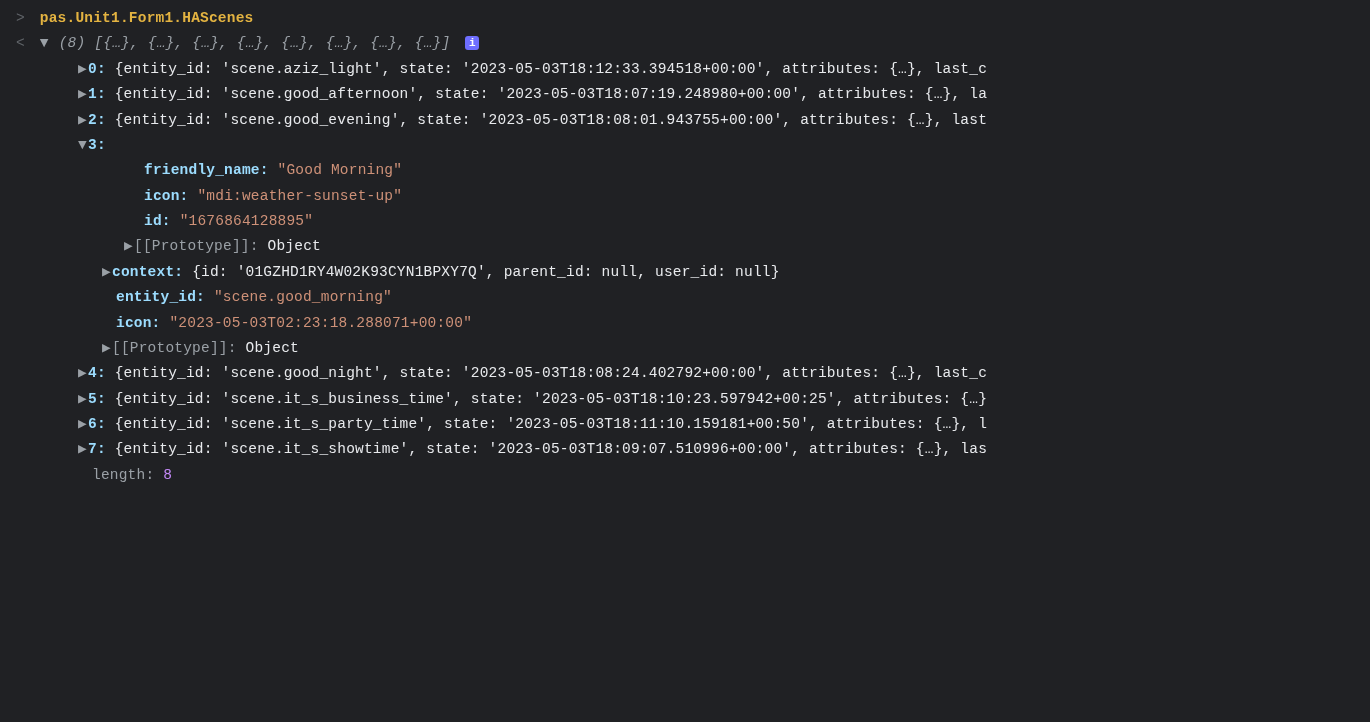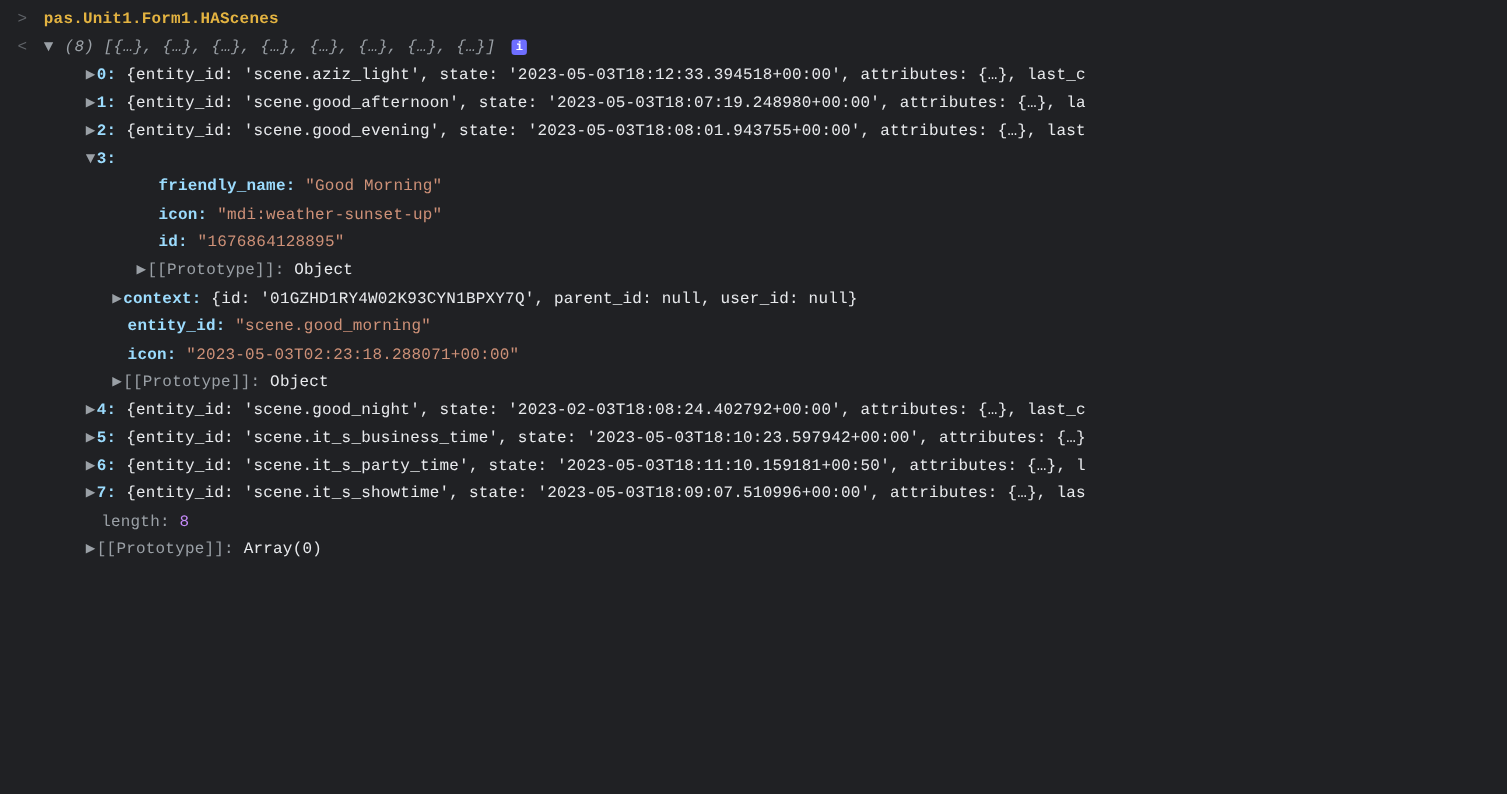--- a/index.html
+++ b/index.html
@@ -101,38 +101,34 @@
     <span class="keyb">icon:</span>
     <span class="str"> <span>"2023-05-03T02:23:18.288071+00:00"</span></span>
   </div>
   <div class="row in3">
     <span class="tri">▶</span><span class="dim" style="font-style:normal">[[Prototype]]:</span>
     <span class="obj"> <span>Object</span></span>
   </div>
 
 <div class="row in2">
   <span class="tri">▶</span><span class="keyb">4:</span>
-  <span class="obj">{entity_id: 'scene.good_night', state: '2023-02-03T18:08:24.402792+00:00', attributes: {…}, last_c</span>
+  <span class="obj">{entity_id: 'scene.good_night', state: '2023-05-03T18:08:24.402792+00:00', attributes: {…}, last_c</span>
 </div>
 <div class="row in2">
   <span class="tri">▶</span><span class="keyb">5:</span>
-  <span class="obj">{entity_id: 'scene.it_s_business_time', state: '2023-05-03T18:10:23.597942+00:00', attributes: {…}</span>
+  <span class="obj">{entity_id: 'scene.it_s_business_time', state: '2023-05-03T18:10:23.597942+00:25', attributes: {…}</span>
 </div>
 <div class="row in2">
   <span class="tri">▶</span><span class="keyb">6:</span>
   <span class="obj">{entity_id: 'scene.it_s_party_time', state: '2023-05-03T18:11:10.159181+00:50', attributes: {…}, l</span>
 </div>
 <div class="row in2">
   <span class="tri">▶</span><span class="keyb">7:</span>
   <span class="obj">{entity_id: 'scene.it_s_showtime', state: '2023-05-03T18:09:07.510996+00:00', attributes: {…}, las</span>
 </div>
 
 <div class="row in2" style="padding-left:76px">
   <span class="dim" style="font-style:normal">length:</span>
   <span style="color:var(--keypurp)"> <span>8</span></span>
 </div>
 
-<div class="row in2">
-  <span class="tri">▶</span><span class="dim" style="font-style:normal">[[Prototype]]:</span>
-  <span class="obj"> <span>Array(0)</span></span>
-</div>
 
 </div>
 
 </body></html>

